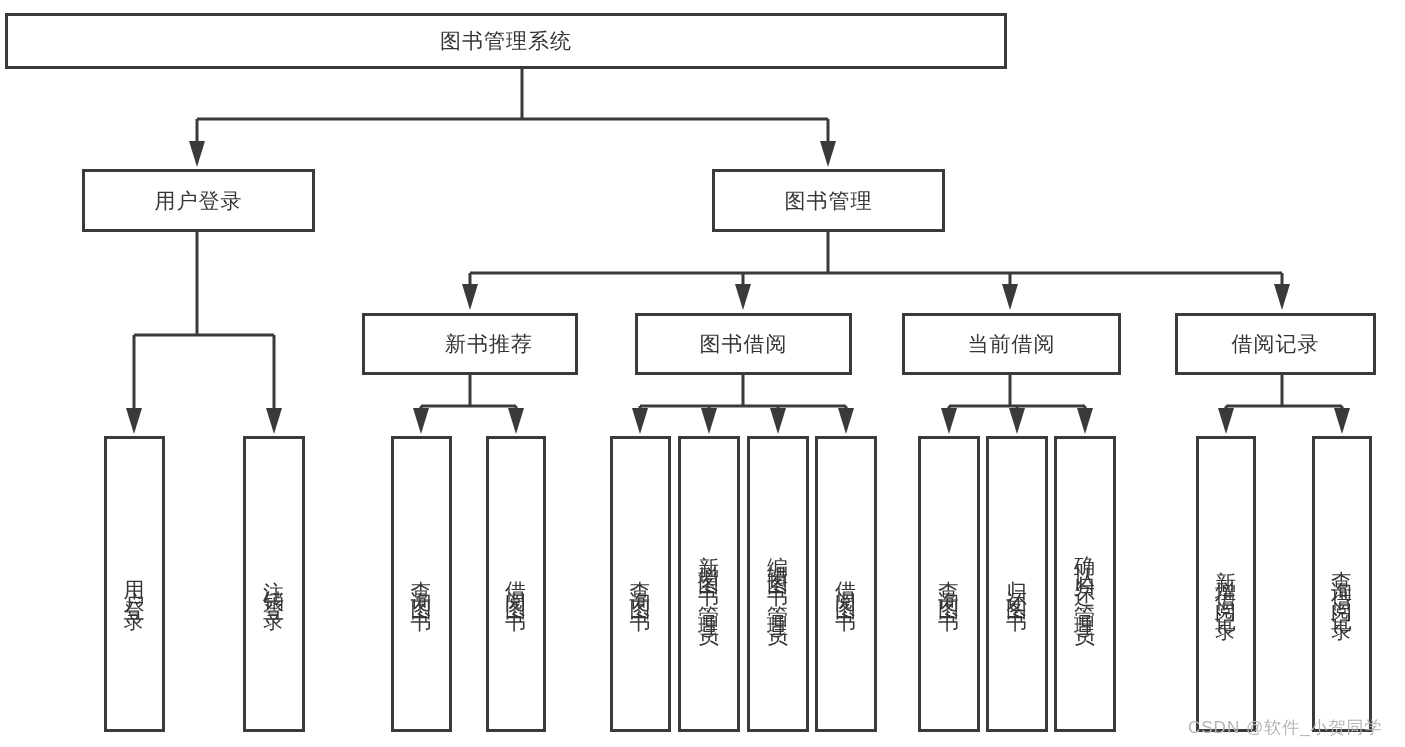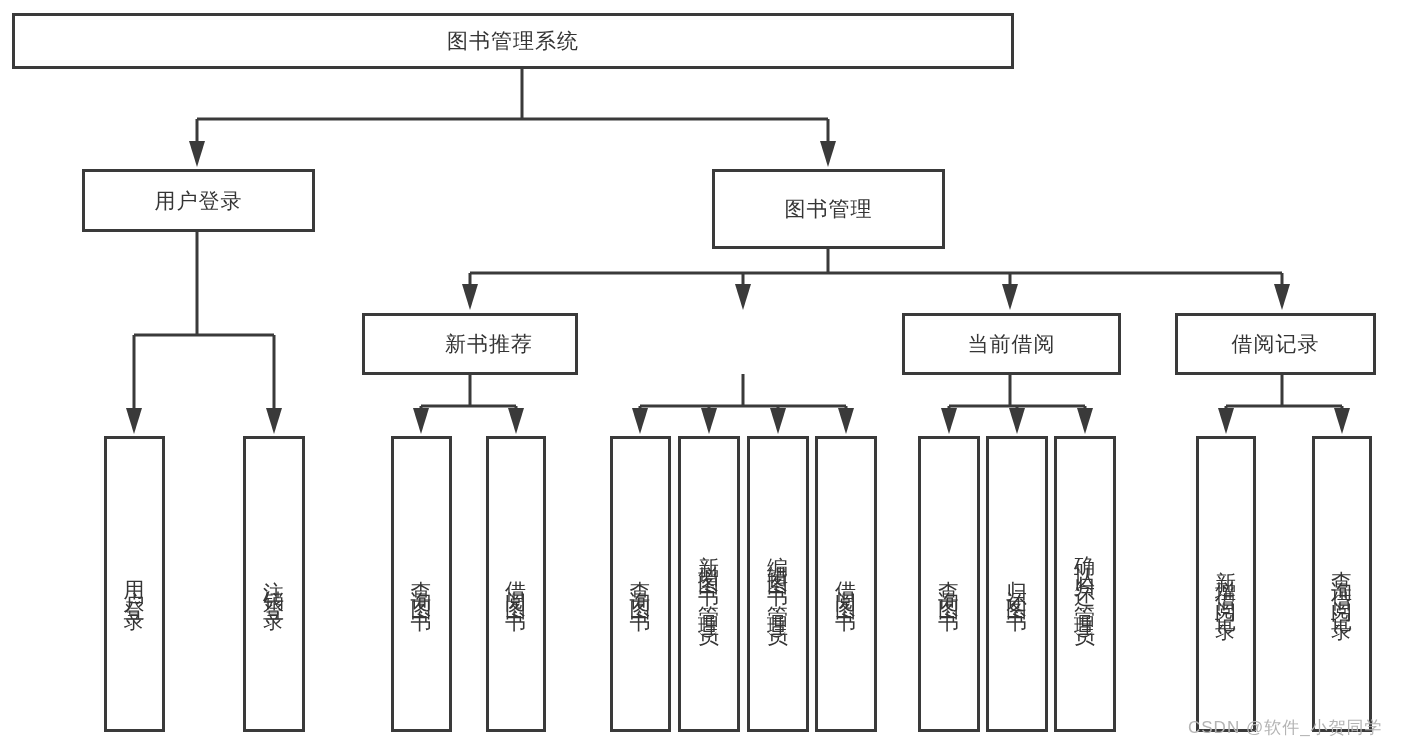--- a/index.html
+++ b/index.html
@@ -85,26 +85,27 @@
       <polygon points="778,434 770,408 786,408"></polygon>
       <polygon points="846,434 838,408 854,408"></polygon>
       <polygon points="949,434 941,408 957,408"></polygon>
       <polygon points="1017,434 1009,408 1025,408"></polygon>
       <polygon points="1085,434 1077,408 1093,408"></polygon>
       <polygon points="1226,434 1218,408 1234,408"></polygon>
       <polygon points="1342,434 1334,408 1350,408"></polygon>
     </g>
   </svg>
 
-  <div class="node node-h" style="left:12px; top:13px; width:1002px; height:56px;">图书管理系统</div>
+  <div class="node node-h" style="left:5px; top:13px; width:1002px; height:56px;">图书管理系统</div>
 
   <div class="node node-h" style="left:82px; top:169px; width:233px; height:63px;">用户登录</div>
-  <div class="node node-h" style="left:712px; top:169px; width:233px; height:80px;font-family:Liberation Mono, monospace;">图书管理</div>
+  <div class="node node-h" style="left:712px; top:169px; width:233px; height:63px;font-family:Liberation Mono, monospace;">图书管理</div>
 
   <div class="node node-h" style="left:362px; top:313px; width:216px; height:62px;padding-left:38px;">新书推荐</div>
+  <div class="node node-h" style="left:635px; top:313px; width:217px; height:62px;">图书借阅</div>
   <div class="node node-h" style="left:902px; top:313px; width:219px; height:62px;">当前借阅</div>
   <div class="node node-h" style="left:1175px; top:313px; width:201px; height:62px;">借阅记录</div>
 
   <div class="node node-v" style="left:104px; top:436px; width:61px; height:296px;">
     <span class="vtext">用户登录</span>
   </div>
   <div class="node node-v" style="left:243px; top:436px; width:62px; height:296px;">
     <span class="vtext">注销登录</span>
   </div>
 

